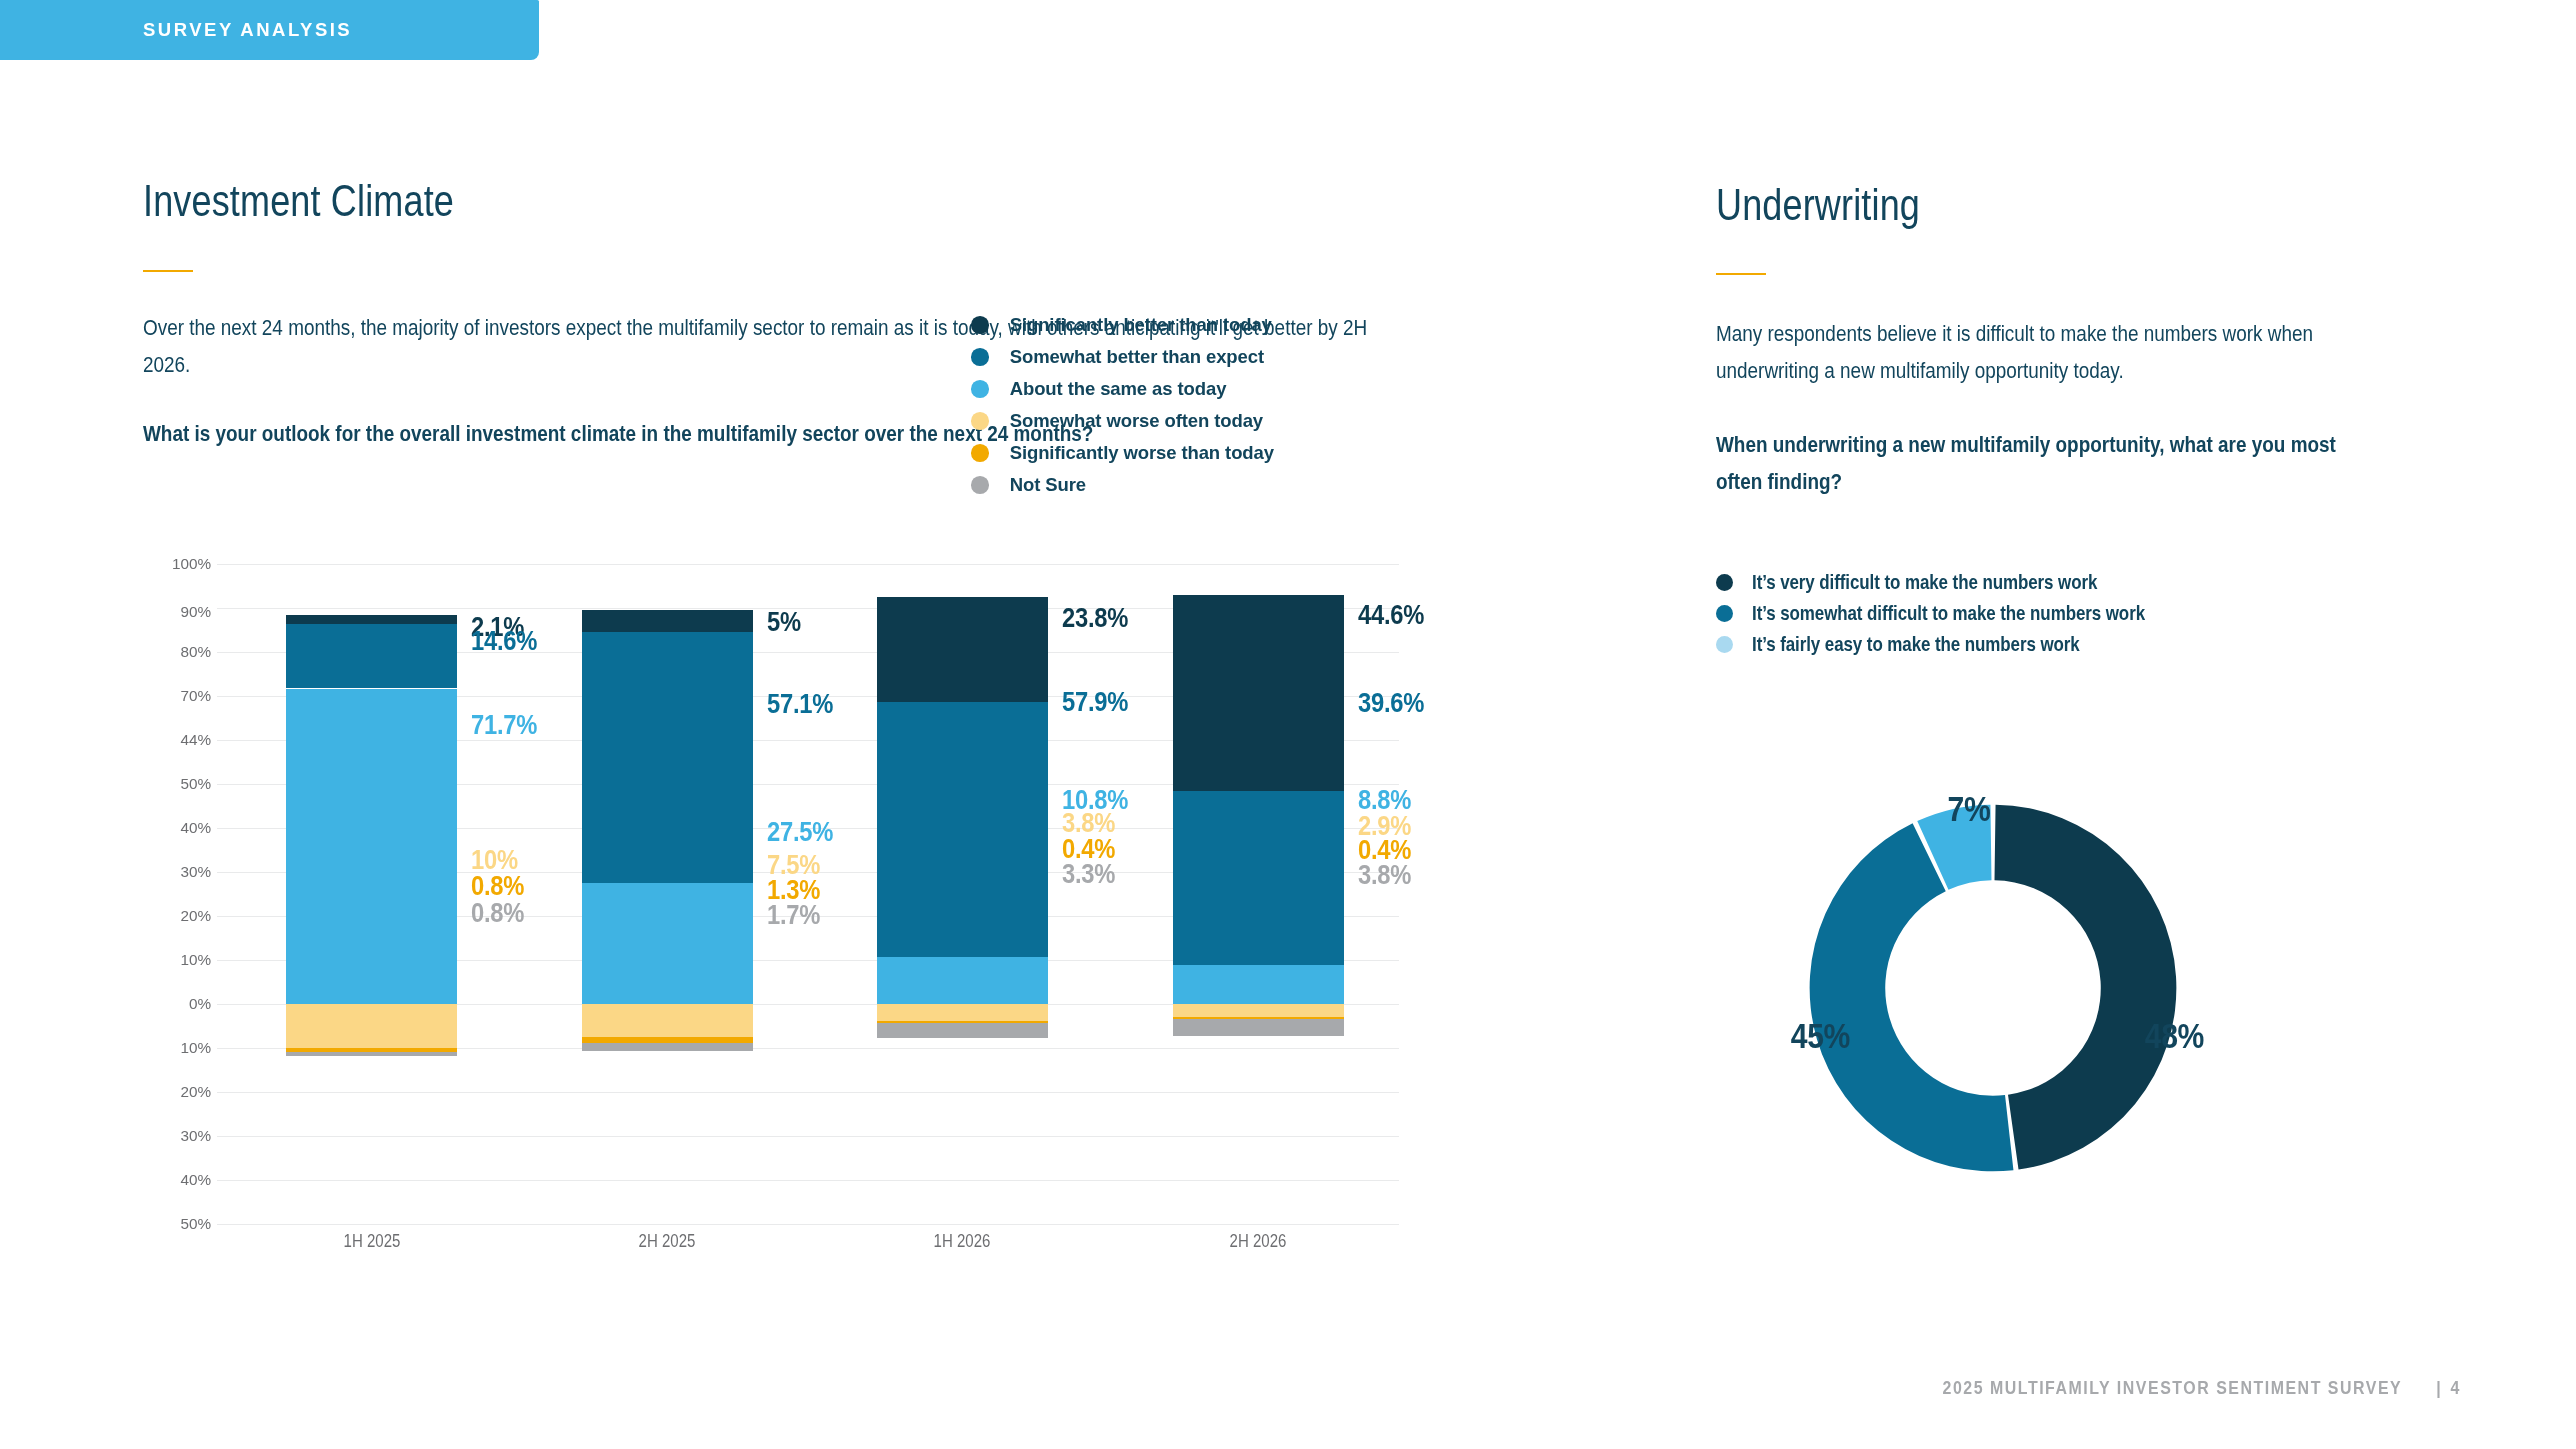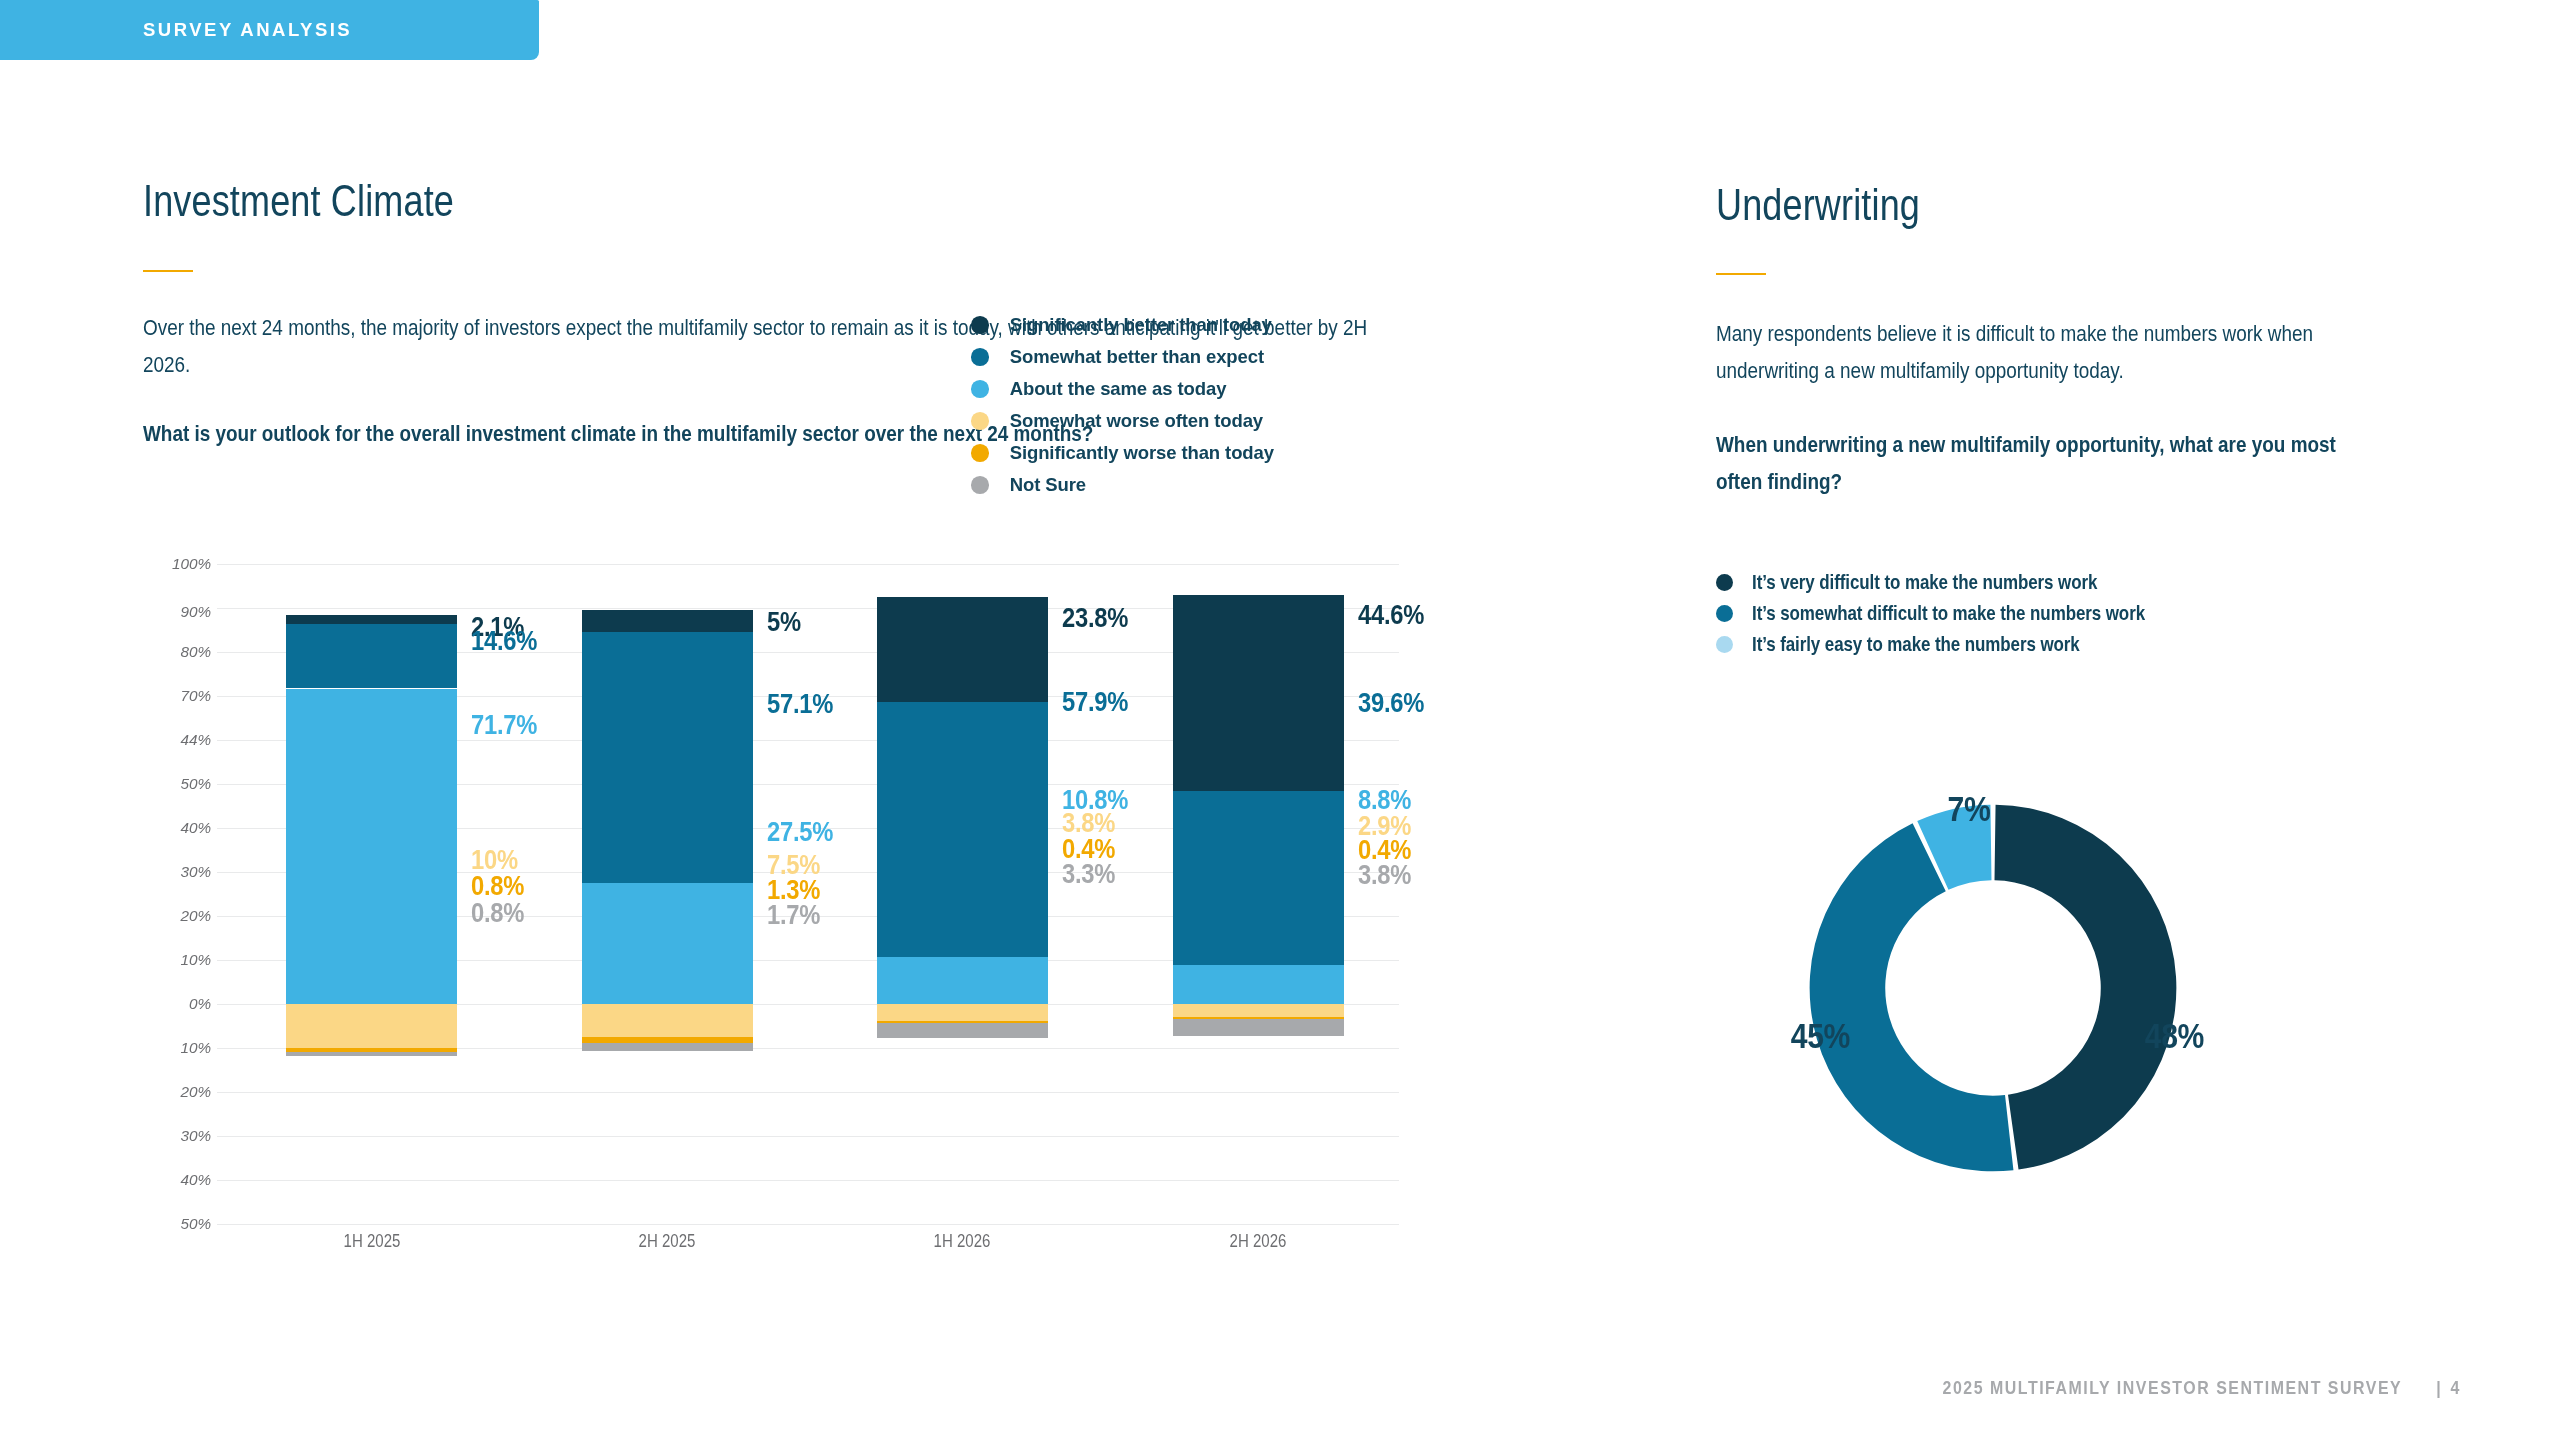--- a/index.html
+++ b/index.html
@@ -88,21 +88,20 @@
   }
   .y-axis { position: absolute; left: 0; top: 0; width: 68px; height: 660px; }
   .y-tick {
     position: absolute; right: 0;
     transform: translateY(-50%);
     text-align: right;
     color: #6d6e71;
     font-size: 15.3px;
     font-family: "Liberation Sans", sans-serif;
     white-space: nowrap;
-    font-style: italic;
   }
   .grid-area {
     position: absolute; left: 74px; top: 0;
     width: 1182px; height: 660px;
   }
   .gridline {
     position: absolute; left: 0; width: 100%;
     height: 0.8px; background: #e9eaeb;
   }
   .bars-layer { position: absolute; left: 0; top: 0; width: 100%; height: 100%; }

